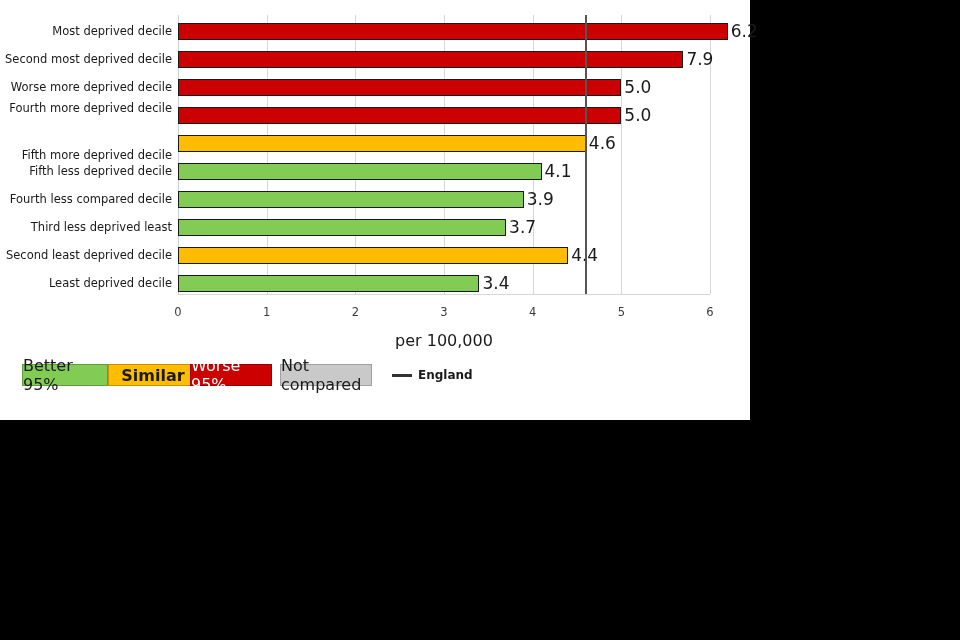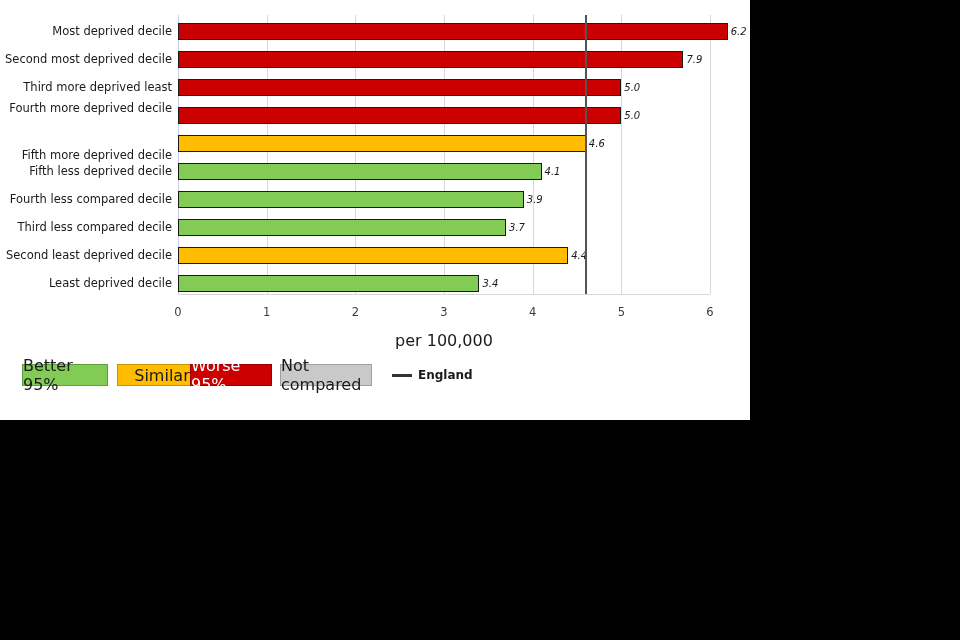--- a/index.html
+++ b/index.html
@@ -39,23 +39,22 @@
     height:17px;
     border:1px solid #1a1a1a;
     box-sizing:border-box;
     left:0;
   }
   .bar.red{background:#cc0000;}
   .bar.amber{background:#ffbc00;}
   .bar.green{background:#82cb54;}
   .val-label{
     position:absolute;
-    font-size:10px;color:#1a1a1a;line-height:17px;
+    font-size:17px;color:#1a1a1a;line-height:17px;
     white-space:nowrap;
-    font-style:italic;
   }
 
   
   #england-line{
     position:absolute;
     width:2px;background:#555555;
     top:15px;height:279px;
   }
 
   
@@ -117,36 +116,36 @@
       </div>
     <div id="plot-bottom-rule"></div>
 
     <div id="rows">
         <div class="y-label" style="left: 4px; top: 23px;">Most deprived decile</div>
         <div class="bar red" title="Most deprived decile: 6.2" style="left: 178px; top: 23px; width: 549.733px; height: 17px;"></div>
         <div class="val-label" style="left: 730.733px; top: 23px;">6.2</div>
         <div class="y-label" style="left: 4px; top: 51px;">Second most deprived decile</div>
         <div class="bar red" title="Second most deprived decile: 5.7" style="left: 178px; top: 51px; width: 505.4px; height: 17px;"></div>
         <div class="val-label" style="left: 686.4px; top: 51px;">7.9</div>
-        <div class="y-label" style="left: 4px; top: 79px;">Third more deprived least</div>
+        <div class="y-label" style="left: 4px; top: 79px;">Worse more deprived decile</div>
         <div class="bar red" title="Third more deprived decile: 5.0" style="left: 178px; top: 79px; width: 443.333px; height: 17px;"></div>
         <div class="val-label" style="left: 624.333px; top: 79px;">5.0</div>
         <div class="y-label" style="left: 4px; top: 100px;">Fourth more deprived decile</div>
         <div class="bar red" title="Fourth more deprived decile: 5.0" style="left: 178px; top: 107px; width: 443.333px; height: 17px;"></div>
         <div class="val-label" style="left: 624.333px; top: 107px;">5.0</div>
         <div class="y-label" style="left: 4px; top: 147px;">Fifth more deprived decile</div>
         <div class="bar amber" title="Fifth more deprived decile: 4.6" style="left: 178px; top: 135px; width: 407.867px; height: 17px;"></div>
         <div class="val-label" style="left: 588.867px; top: 135px;">4.6</div>
         <div class="y-label" style="left: 4px; top: 163px;">Fifth less deprived decile</div>
         <div class="bar green" title="Fifth less deprived decile: 4.1" style="left: 178px; top: 163px; width: 363.533px; height: 17px;"></div>
         <div class="val-label" style="left: 544.533px; top: 163px;">4.1</div>
         <div class="y-label" style="left: 4px; top: 191px;">Fourth less compared decile</div>
         <div class="bar green" title="Fourth less deprived decile: 3.9" style="left: 178px; top: 191px; width: 345.8px; height: 17px;"></div>
         <div class="val-label" style="left: 526.8px; top: 191px;">3.9</div>
-        <div class="y-label" style="left: 4px; top: 219px;">Third less compared decile</div>
+        <div class="y-label" style="left: 4px; top: 219px;">Third less deprived least</div>
         <div class="bar green" title="Third less deprived decile: 3.7" style="left: 178px; top: 219px; width: 328.067px; height: 17px;"></div>
         <div class="val-label" style="left: 509.067px; top: 219px;">3.7</div>
         <div class="y-label" style="left: 4px; top: 247px;">Second least deprived decile</div>
         <div class="bar amber" title="Second least deprived decile: 4.4" style="left: 178px; top: 247px; width: 390.133px; height: 17px;"></div>
         <div class="val-label" style="left: 571.133px; top: 247px;">4.4</div>
         <div class="y-label" style="left: 4px; top: 275px;">Least deprived decile</div>
         <div class="bar green" title="Least deprived decile: 3.4" style="left: 178px; top: 275px; width: 301.467px; height: 17px;"></div>
         <div class="val-label" style="left: 482.467px; top: 275px;">3.4</div>
       </div>
 
@@ -158,21 +157,21 @@
         <div class="xtick" style="left: 355.333px;">2</div>
         <div class="xtick" style="left: 444px;">3</div>
         <div class="xtick" style="left: 532.667px;">4</div>
         <div class="xtick" style="left: 621.333px;">5</div>
         <div class="xtick" style="left: 710px;">6</div>
       </div>
     <div id="x-axis-title">per 100,000</div>
 
     <div id="legend">
         <div class="legend-swatch better" style="left: 0px; width: 86px;">Better 95%</div>
-        <div class="legend-swatch similar" style="left: 95px; width: 90px;">Similar</div>
+        <div class="legend-swatch similar" style="left: 86px; width: 90px; font-weight: bold;">Similar</div>
         <div class="legend-swatch worse" style="left: 168px; width: 82px;">Worse 95%</div>
         <div class="legend-swatch notcomp" style="left: 258px; width: 92px;">Not compared</div>
       </div>
 
     <div id="england-legend">
       <div id="england-dash"></div>
       <div id="england-legend-label">England</div>
     </div>
 
   </div>

